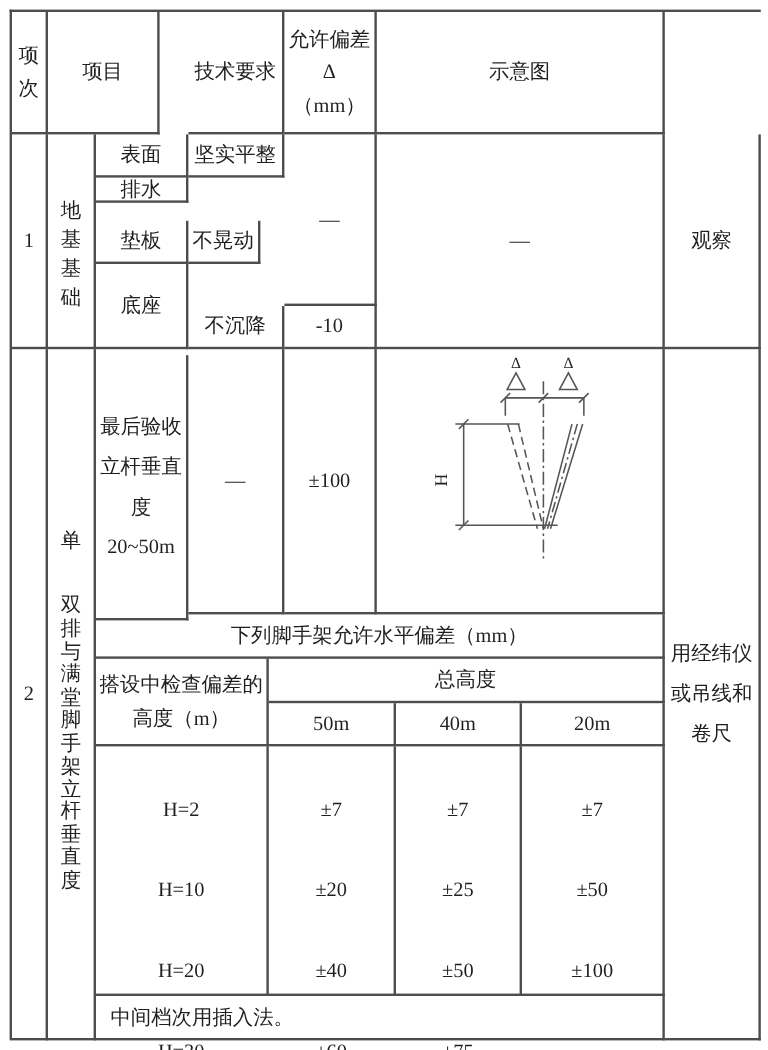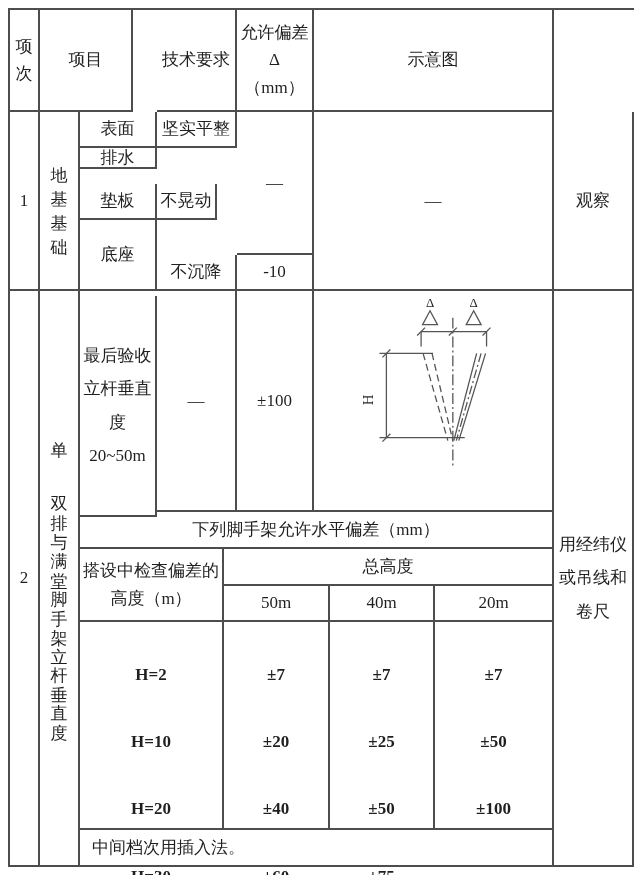--- a/index.html
+++ b/index.html
@@ -32,21 +32,21 @@
   }
   .cell.tight { line-height: 1.6; }
   .vert {
     writing-mode: vertical-lr;
     text-orientation: upright;
   }
   .vert.g1 { letter-spacing: 24px; }
   .vert.g2 { letter-spacing: 19px; }
   .note-cell { justify-content: flex-start; padding-left: 12px; text-align: right; }
   .datacol { display: block; padding-top: 3px; }
-  .dline { height: 34px; line-height: 34px; text-align: center; font-weight: bold; }
+  .dline { height: 34px; line-height: 34px; text-align: center; }
   .diagram-cell { padding: 0; }
   svg text { fill: var(--ink); font-family: "Liberation Serif", "DejaVu Serif", serif; }
 </style>
 </head>
 <body>
 
 <div class="page">
   <div class="table-frame">
 
     <div class="cell tight" style="left:0;top:0;width:30px;height:102px">项

